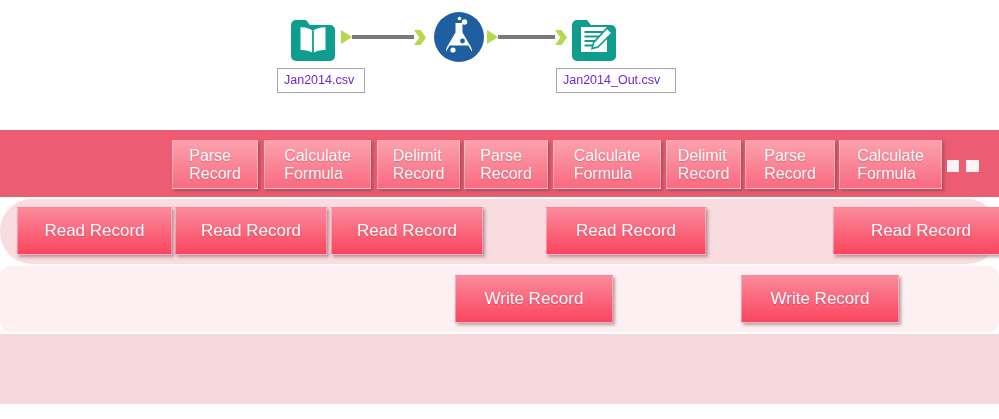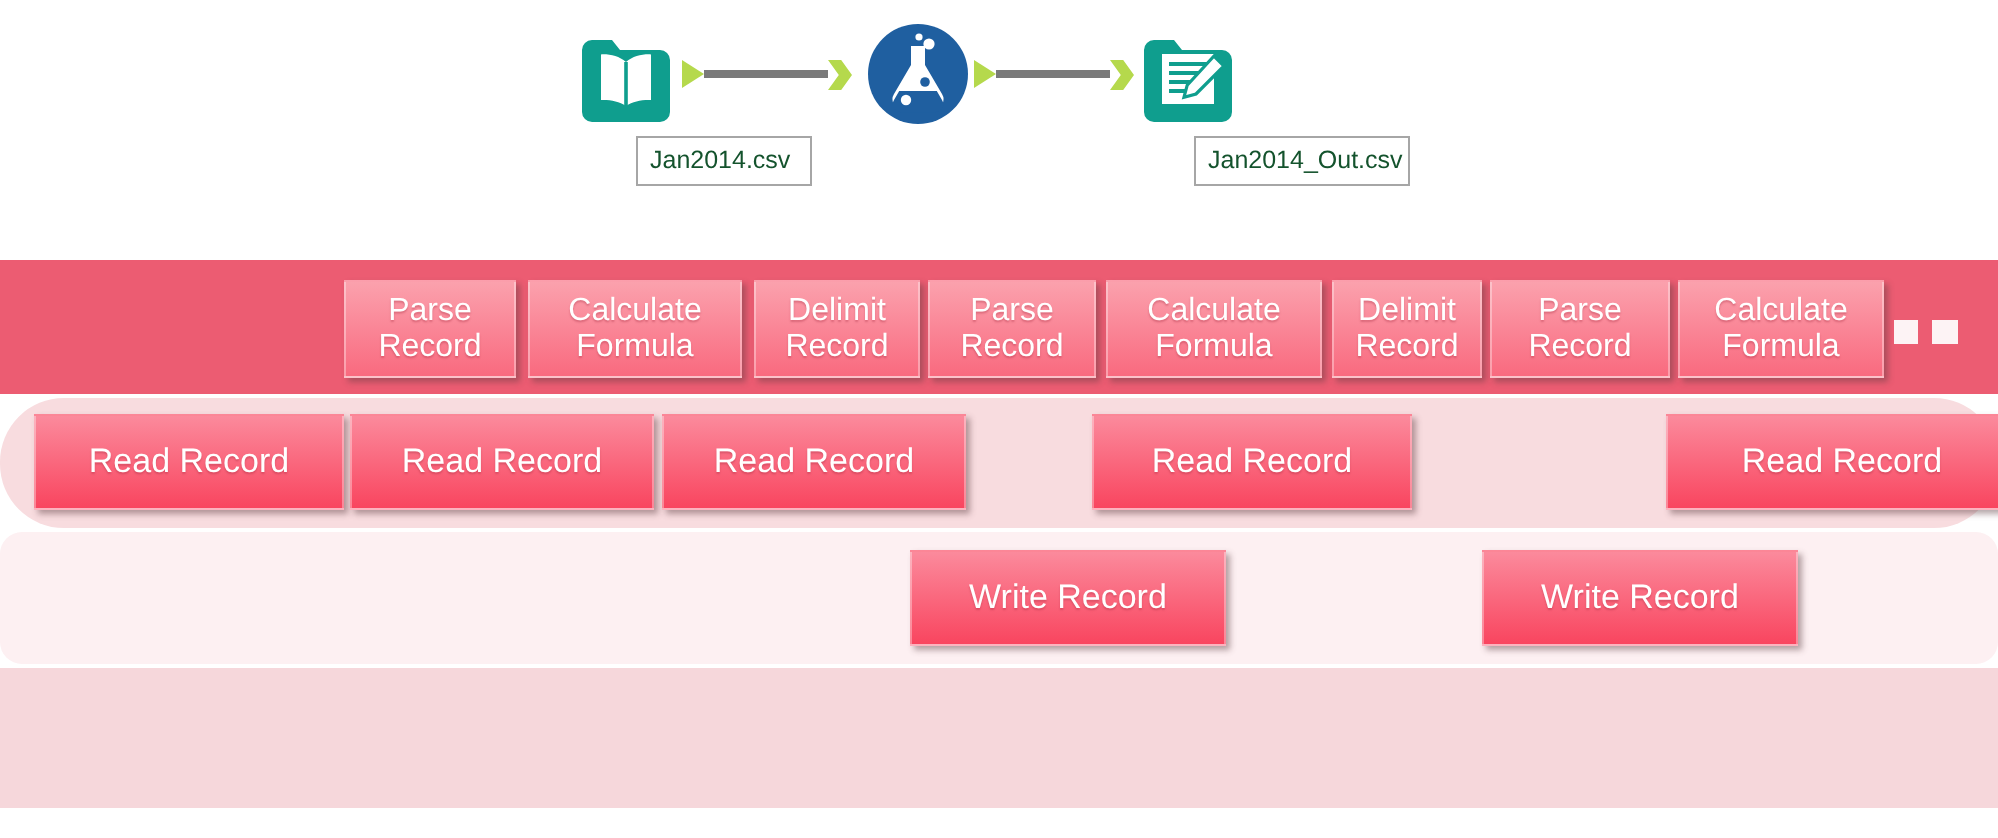--- a/index.html
+++ b/index.html
@@ -23,27 +23,26 @@
     position:absolute;
     width:52px;height:52px;
     border-radius:7px;
   }
   .tool-icon svg{display:block;width:52px;height:52px;}
 
   .node-label{
     position:absolute;
     border:1px solid #a6a6a6;
     background:#ffffff;
-    color:#14532d;
+    color:#6d28d9;
     font-size:12.5px;
     line-height:18px;
     padding:2px 6px 3px 6px;
     white-space:nowrap;
     box-sizing:border-box;
-    margin-left:41px;
   }
 
   .connector{
     position:absolute;
     height:4px;
     background:#7a7a7a;
   }
   .anchor-out{
     position:absolute;
     width:0;height:0;
@@ -63,21 +62,21 @@
     position:absolute;left:0;top:128px;width:999px;height:291px;
   }
   .lane{
     position:absolute;left:0;width:999px;
     box-sizing:border-box;
   }
   .block{
     position:absolute;
     box-sizing:border-box;
     color:#ffffff;
-    text-align:center;
+    text-align:left;
     border:1px solid rgba(255,255,255,.35);
     box-shadow:2px 2px 3px rgba(90,60,65,.45);
     display:flex;
     align-items:center;
     justify-content:center;
     overflow:hidden;
     line-height:1.08;
     text-shadow:0 1px 1px rgba(160,40,60,.35);
   }
   .block.two-line{ white-space:pre-line; }
@@ -134,21 +133,21 @@
         <rect x="16.5" y="19" width="19" height="2" fill="#0f9e8e"></rect>
         <rect x="16.5" y="23.5" width="19" height="2" fill="#0f9e8e"></rect>
         <rect x="16.5" y="28" width="19" height="2" fill="#0f9e8e"></rect>
         <rect x="16.5" y="32.5" width="13" height="2" fill="#0f9e8e"></rect>
         <path d="M39 16 l5 5 -14 14 -6 1.6 1.6 -6 Z" fill="#ffffff" stroke="#0f9e8e" stroke-width="1.6"></path>
       </svg>
     </div>
   </div>
 
   <div class="node-label" style="left:277px;top:68px;width:88px;">Jan2014.csv</div>
-  <div class="node-label" style="left:556px;top:68px;width:108px;">Jan2014_Out.csv</div>
+  <div class="node-label" style="left:556px;top:68px;width:120px;">Jan2014_Out.csv</div>
 </div>
 
 <div id="profile-chart">
 
   <div class="lane" id="lane-1" style="top:2px;height:67px;background:#ec5c72;">
     <div class="block two-line" style="left:172px;top:10px;width:86px;height:49px;background:linear-gradient(#fba1ad,#f96a7f);font-size:16px;">Parse
 Record</div>
     <div class="block two-line" style="left:264px;top:10px;width:107px;height:49px;background:linear-gradient(#fba1ad,#f96a7f);font-size:16px;">Calculate
 Formula</div>
     <div class="block two-line" style="left:377px;top:10px;width:83px;height:49px;background:linear-gradient(#fba1ad,#f96a7f);font-size:16px;">Delimit

